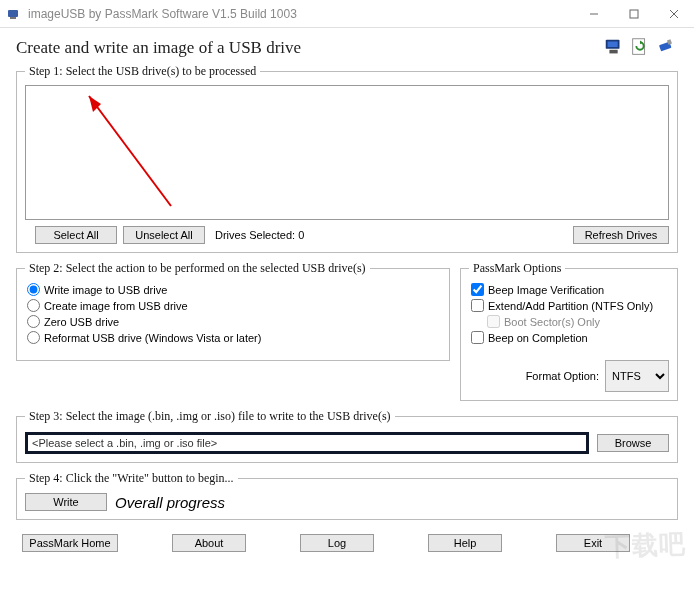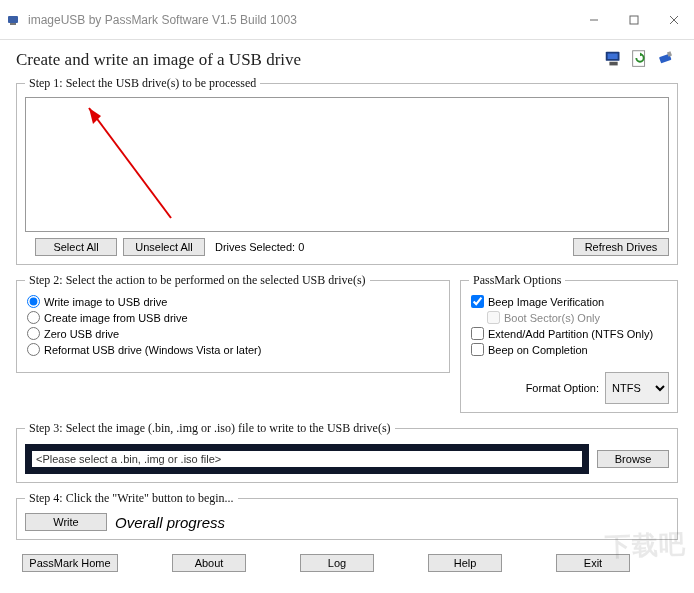--- a/index.html
+++ b/index.html
@@ -1,17 +1,17 @@
 <!DOCTYPE html>
 <html><head>
 <meta charset="utf-8">
 <style>
 * { box-sizing: border-box; margin: 0; padding: 0; }
 body { font-family: Tahoma, sans-serif; font-size: 11px; width: 694px; height: 593px; background: #fff; overflow: hidden; position: relative; }
-.titlebar { height: 40px; background: #fff; border-bottom: 1px solid #e0e0e0; display: flex; align-items: center; padding-left: 6px; color: #888; font-size: 12px; }
+.titlebar { height: 28px; background: #fff; border-bottom: 1px solid #e0e0e0; display: flex; align-items: center; padding-left: 6px; color: #888; font-size: 12px; }
 .titlebar .app-icon { width: 16px; height: 16px; margin-right: 6px; }
 .titlebar .spacer { flex: 1; }
 .winbtn { width: 40px; height: 28px; display: flex; align-items: center; justify-content: center; color: #666; }
 .content { padding: 10px 16px 6px 16px; }
 .header-row { display: flex; align-items: flex-end; margin-bottom: 6px; }
 .header-row h1 { font-family: "Comic Sans MS", cursive; font-weight: normal; font-size: 17px; color: #222; flex: 1; }
 .header-icons { display: flex; gap: 2px; margin-top: -2px; }
 .header-icons svg { width: 24px; height: 22px; }
 fieldset { border: 1px solid #bbb; padding: 6px 8px 8px 8px; margin-bottom: 8px; position: relative; }
 legend { font-family: "Comic Sans MS", cursive; font-size: 12px; padding: 0 4px; color: #111; }
@@ -27,21 +27,21 @@
 .step2-wrap { display: flex; gap: 10px; }
 .step2-left { flex: 1; }
 .step2-left fieldset { min-height: 100px; }
 .step2-right fieldset { min-height: 120px; }
 .radio-line, .check-line { display: flex; align-items: center; gap: 4px; padding: 1px 0 2px 2px; font-size: 11px; }
 .radio-line input, .check-line input { margin: 0; }
 .check-line.indent { margin-left: 16px; color: #888; }
 .check-line.indent input { accent-color: #ccc; }
 .fmt-row { display: flex; align-items: center; margin-top: 14px; padding-left: 2px; gap: 6px; justify-content: flex-end; }
 .fmt-row select { border: 1px solid #aaa; font-size: 11px; padding: 8px 2px; width: 64px; }
-.file-input { width: 100%; border: 7px solid #0f172a; padding: 2px 4px; font-size: 11px; color: #333; background: #fff; }
+.file-input { width: 100%; border: 3px solid #0f172a; padding: 2px 4px; font-size: 11px; color: #333; background: #fff; }
 .step3-row { display: flex; gap: 8px; align-items: center; margin-top: 2px; }
 .step4-inside { display: flex; align-items: center; gap: 8px; padding-top: 1px; }
 .step4-inside .label { font-size: 15px; font-style: italic; }
 .bottom-bar { display: flex; gap: 54px; padding: 6px 6px 0 6px; }
 .watermark { position: absolute; right: 8px; bottom: 30px; opacity: 0.12; font-size: 26px; font-weight: bold; color: #555; pointer-events: none; letter-spacing: 1px; transform: rotate(-2deg); }
 </style>
 </head>
 <body>
 
 <div class="titlebar">
@@ -130,27 +130,27 @@
           </label>
       </fieldset>
     </div>
     <div class="step2-right" style="width:218px;">
       <fieldset>
         <legend>PassMark Options</legend>
         <label class="check-line">
             <input type="checkbox" checked="" style="">
             <span>Beep Image Verification</span>
           </label>
+        <label class="check-line">
+            <input type="checkbox" style="">
+            <span>Extend/Add Partition (NTFS Only)</span>
+          </label>
         <label class="check-line indent">
             <input type="checkbox" disabled="" style="">
             <span>Boot Sector(s) Only</span>
-          </label>
-        <label class="check-line">
-            <input type="checkbox" style="">
-            <span>Extend/Add Partition (NTFS Only)</span>
           </label>
         <label class="check-line">
             <input type="checkbox" style="">
             <span>Beep on Completion</span>
           </label>
         <div class="fmt-row">
           <span>Format Option:</span>
           <select><option>NTFS</option></select>
         </div>
       </fieldset>

